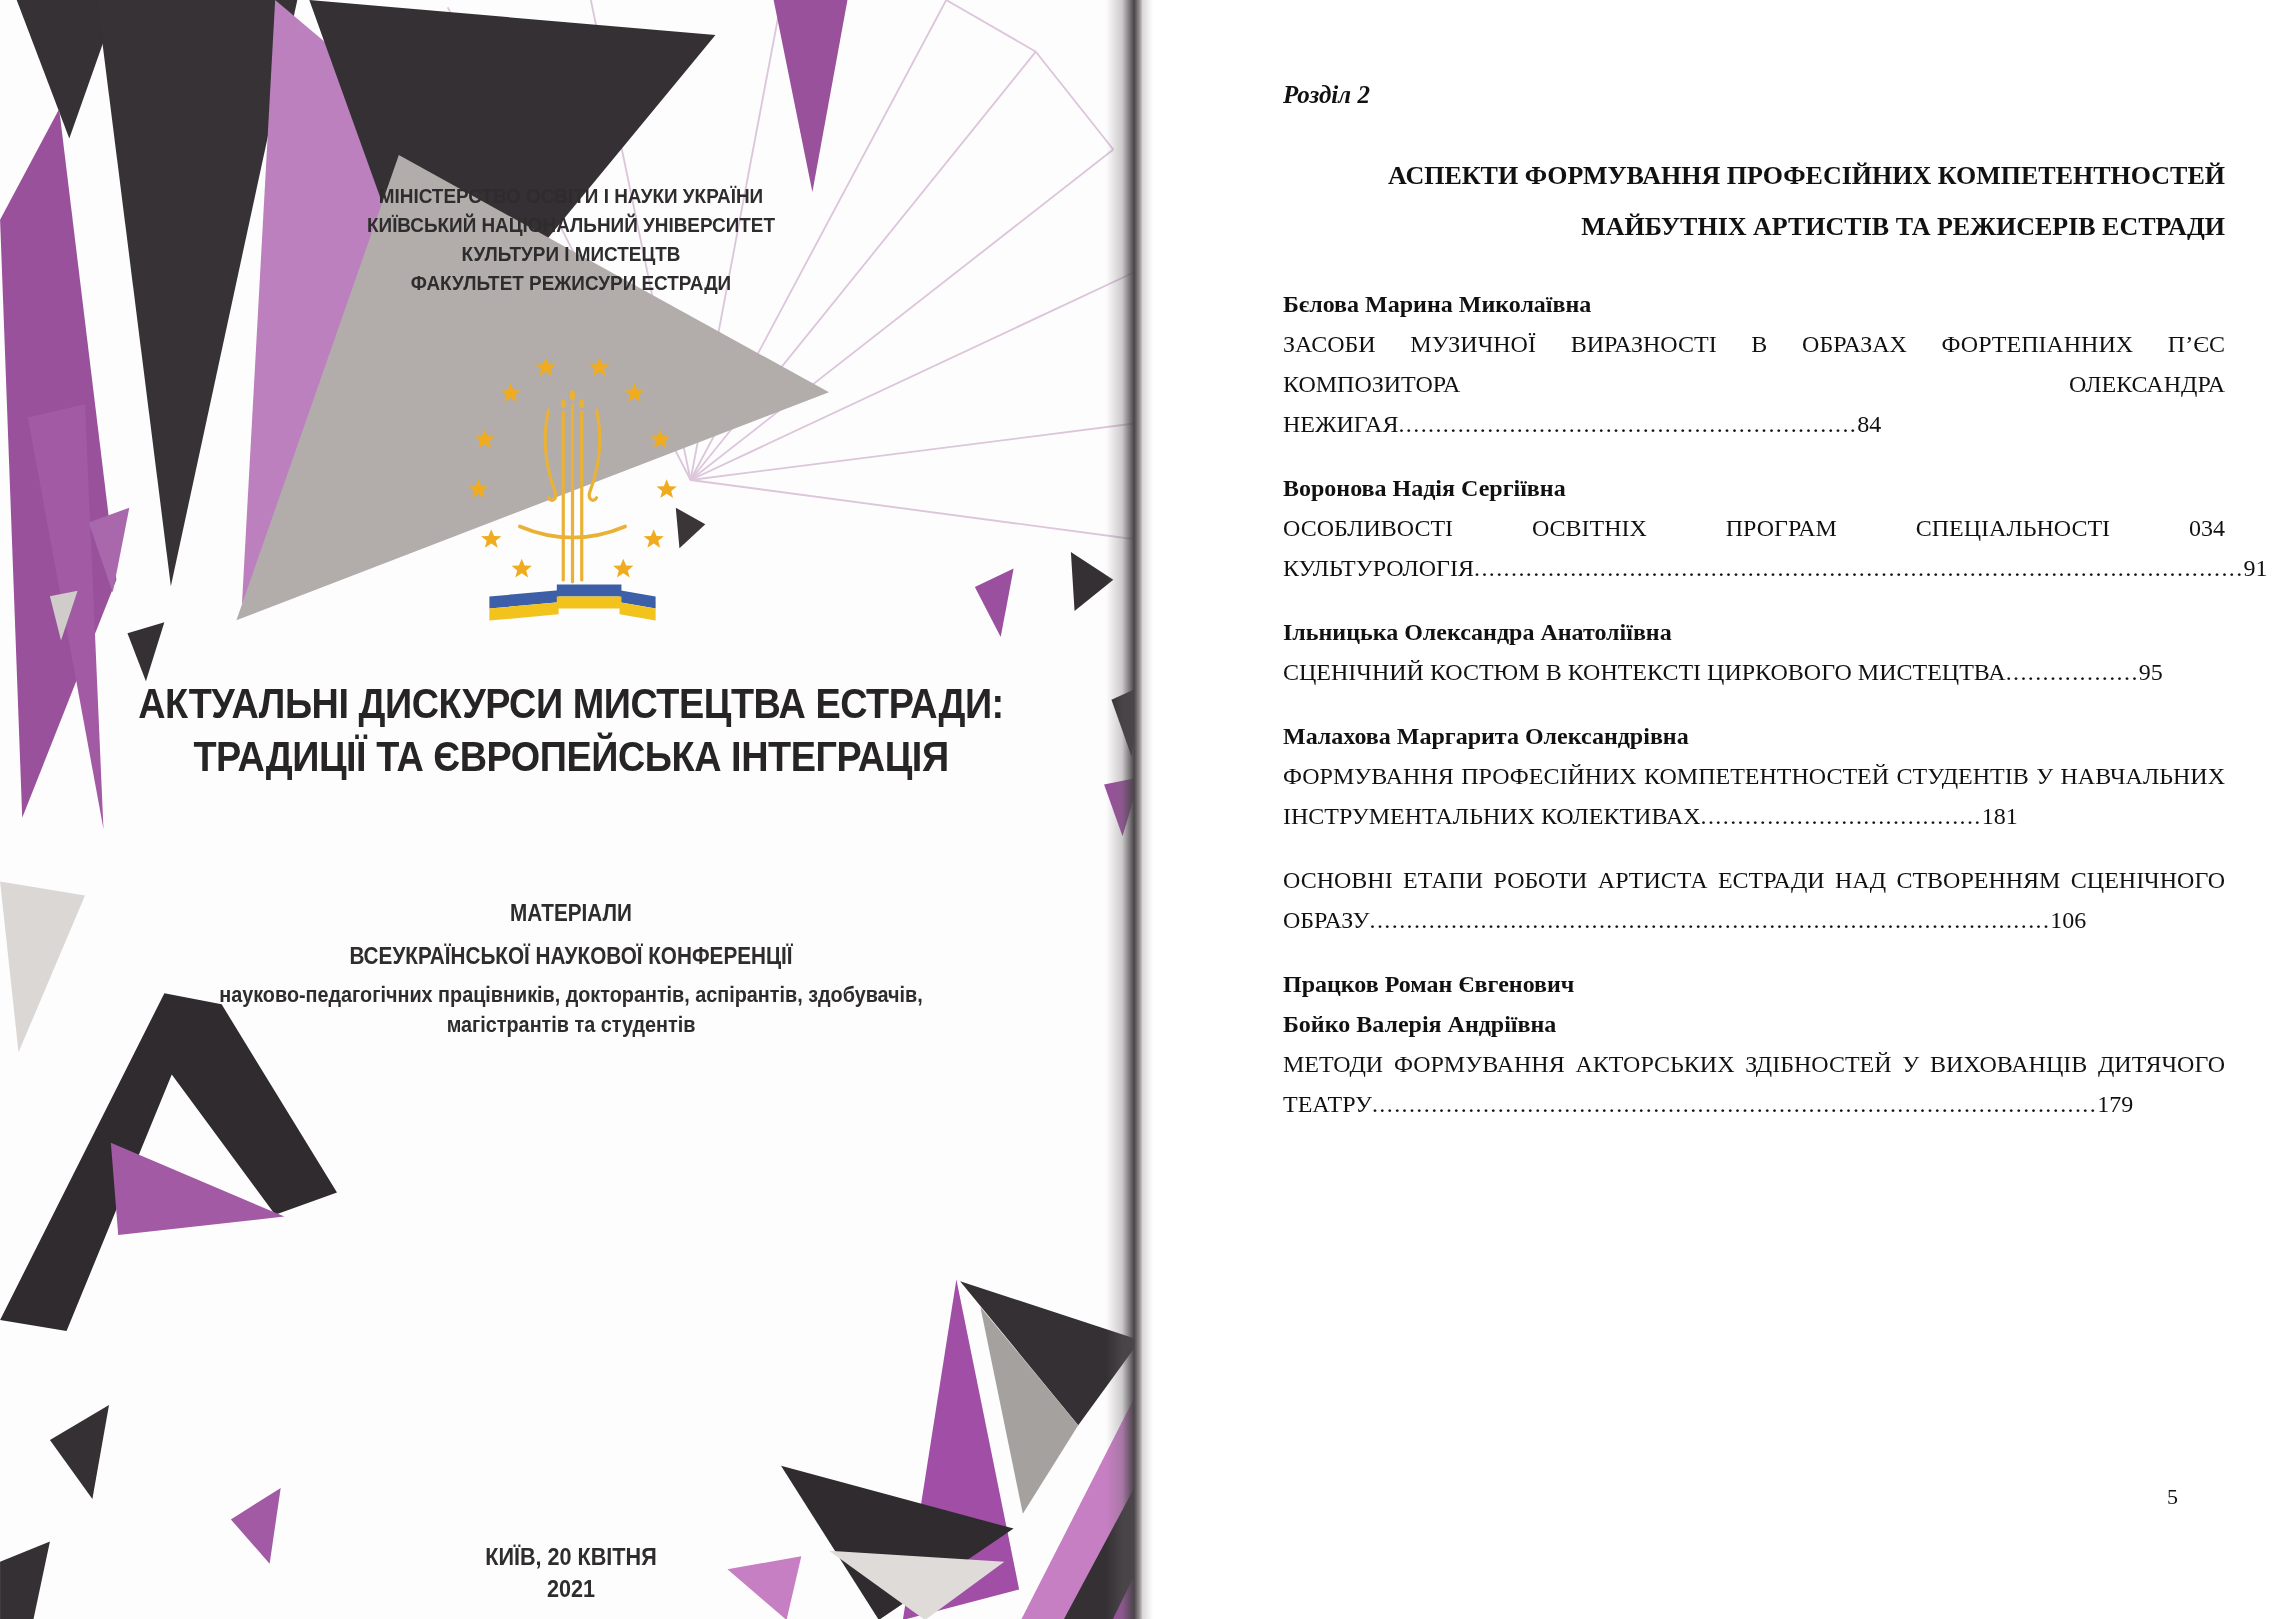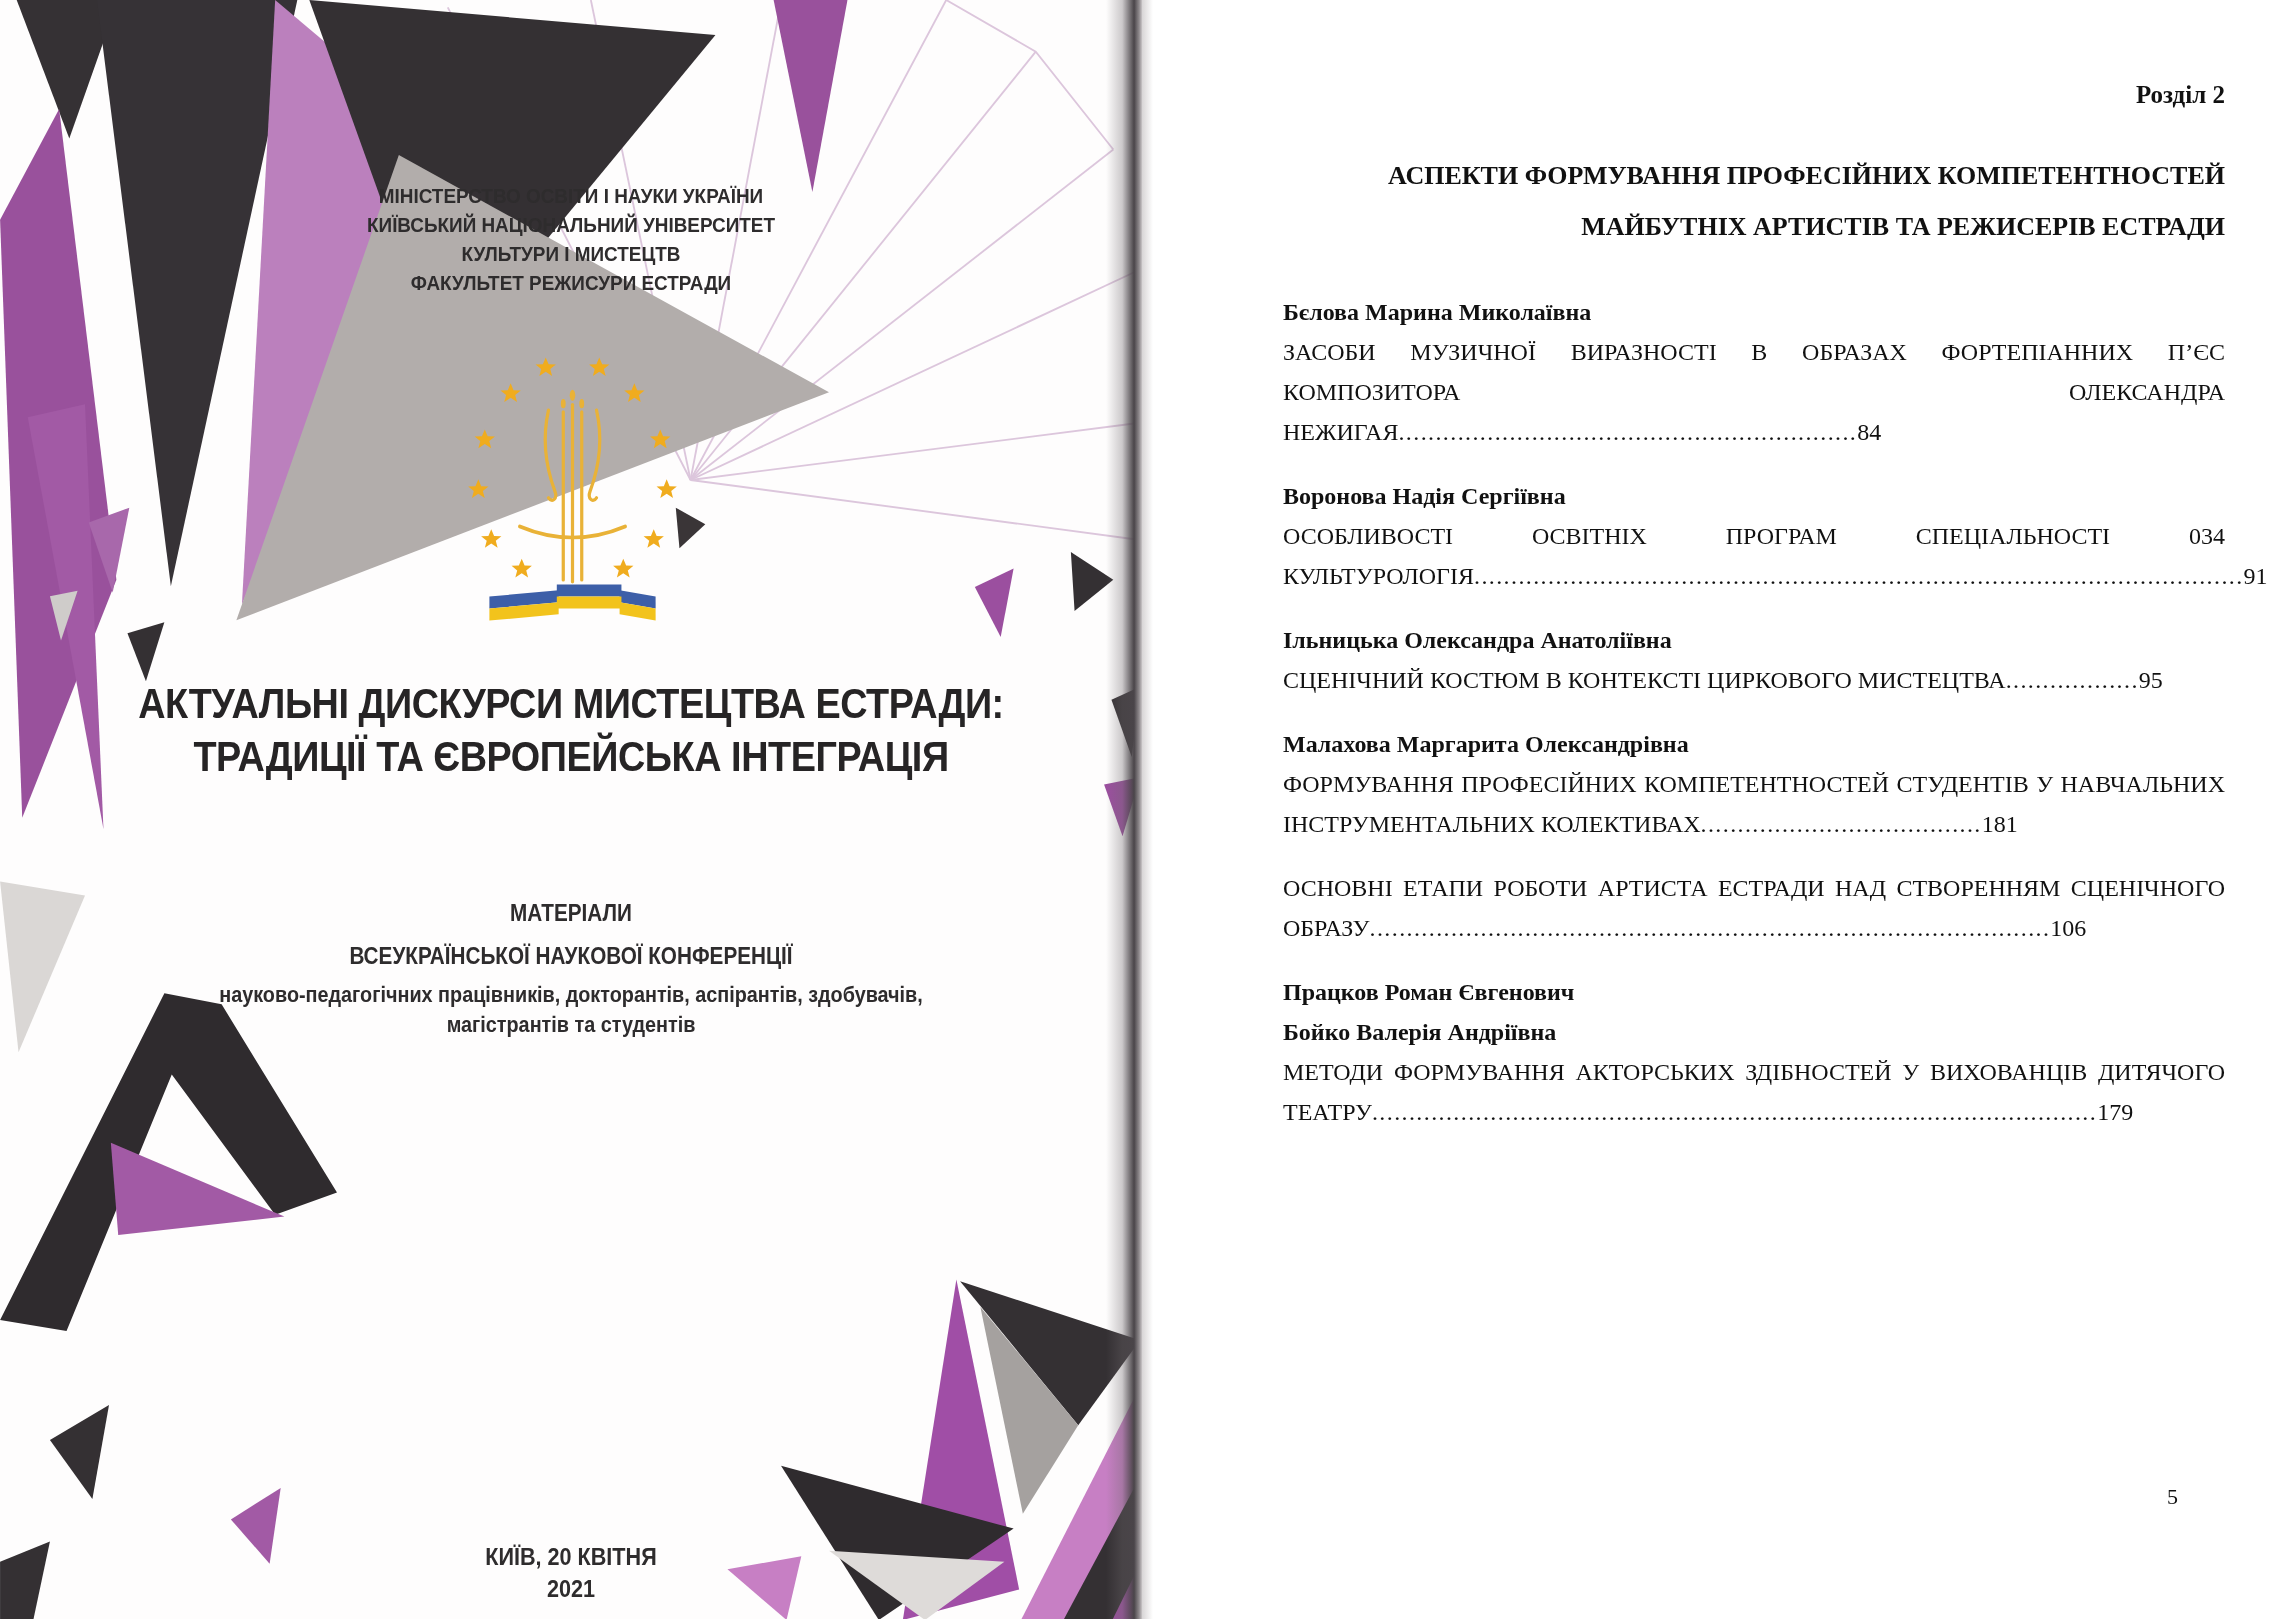--- a/index.html
+++ b/index.html
@@ -21,23 +21,23 @@
   .conf{top:943px;font-size:23px;}
   .part{top:980px;font-size:22px;line-height:30px;}
   .kyiv{top:1543px;font-size:24px;}
   .year{top:1575px;font-size:24px;}
 
   
   .toc{position:absolute;left:1142px;top:0;width:1149px;height:1620px;background:#ffffff;
        box-sizing:border-box;padding:81px 66px 0 141px;color:#111;}
   .toc::before{content:"";position:absolute;left:0;top:0;width:11px;height:100%;
                background:linear-gradient(90deg,#d8d5d6,rgba(255,255,255,0));}
-  .chapter{font-size:25px;font-weight:bold;text-align:right;}
+  .chapter{font-size:25px;font-weight:bold;text-align:left;font-style:italic;}
   .sec{margin-top:41px;font-size:26px;font-weight:bold;text-align:right;line-height:51px;}
-  .entries{margin-top:40px;}
+  .entries{margin-top:32px;}
   .entry{font-size:24px;line-height:40px;margin-bottom:24px;}
   .author{font-weight:bold;}
   .etitle{text-align:justify;}
   .dots{letter-spacing:1.4px;}
   .pgnum{position:absolute;left:2167px;top:1484px;font-size:22px;z-index:4;
          font-family:"Liberation Serif",serif;color:#111;}
 </style>
 </head>
 <body>
 

